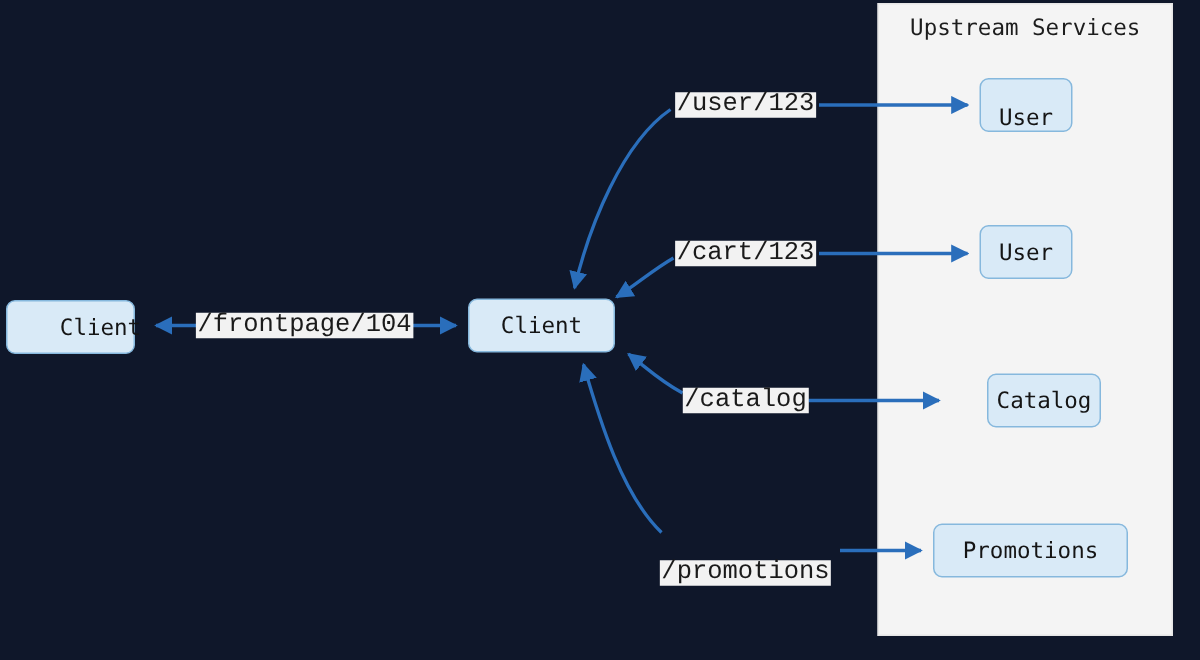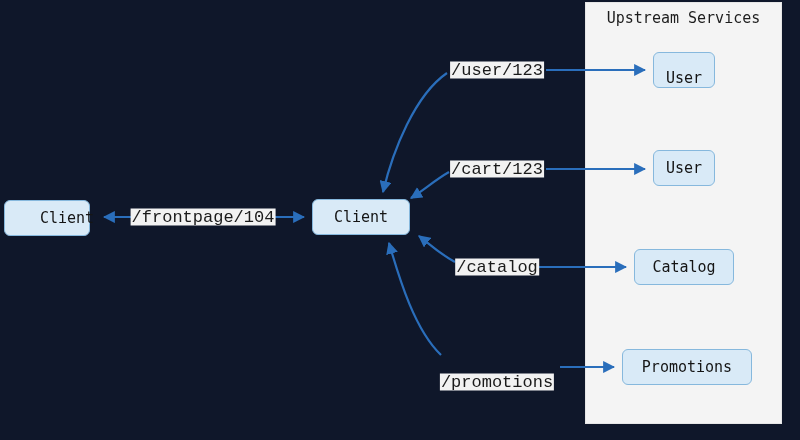--- a/index.html
+++ b/index.html
@@ -112,21 +112,21 @@
   </div>
 
   <div class="node" style="left:653px; top:52px; width:62px; height:36px;align-items:flex-end;">
     <span>User</span>
   </div>
 
   <div class="node" style="left:653px; top:150px; width:62px; height:36px;">
     <span>User</span>
   </div>
 
-  <div class="node" style="left:634px; top:249px; width:100px; height:36px;">
+  <div class="node" style="left:658px; top:249px; width:76px; height:36px;">
     <span>Catalog</span>
   </div>
 
   <div class="node" style="left:622px; top:349px; width:130px; height:36px;">
     <span>Promotions</span>
   </div>
 
   <div class="edge-label" style="left:203px; top:217px;">/frontpage/104</div>
 
   <div class="edge-label" style="left:497px; top:70px;">/user/123</div>

